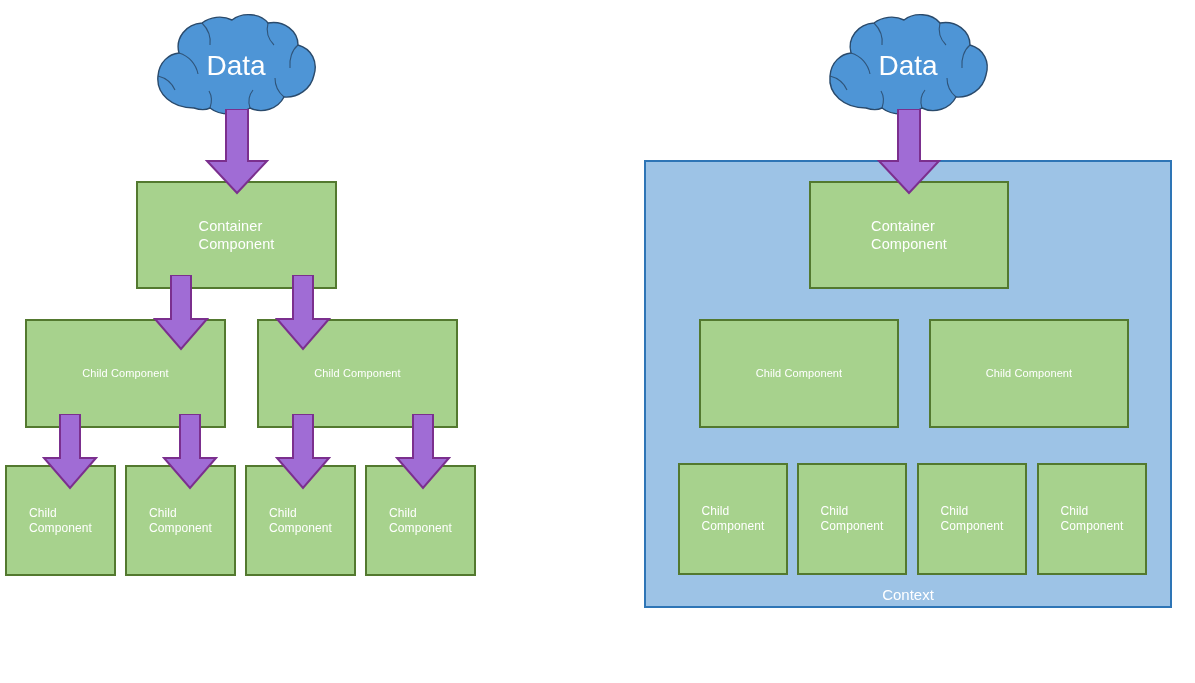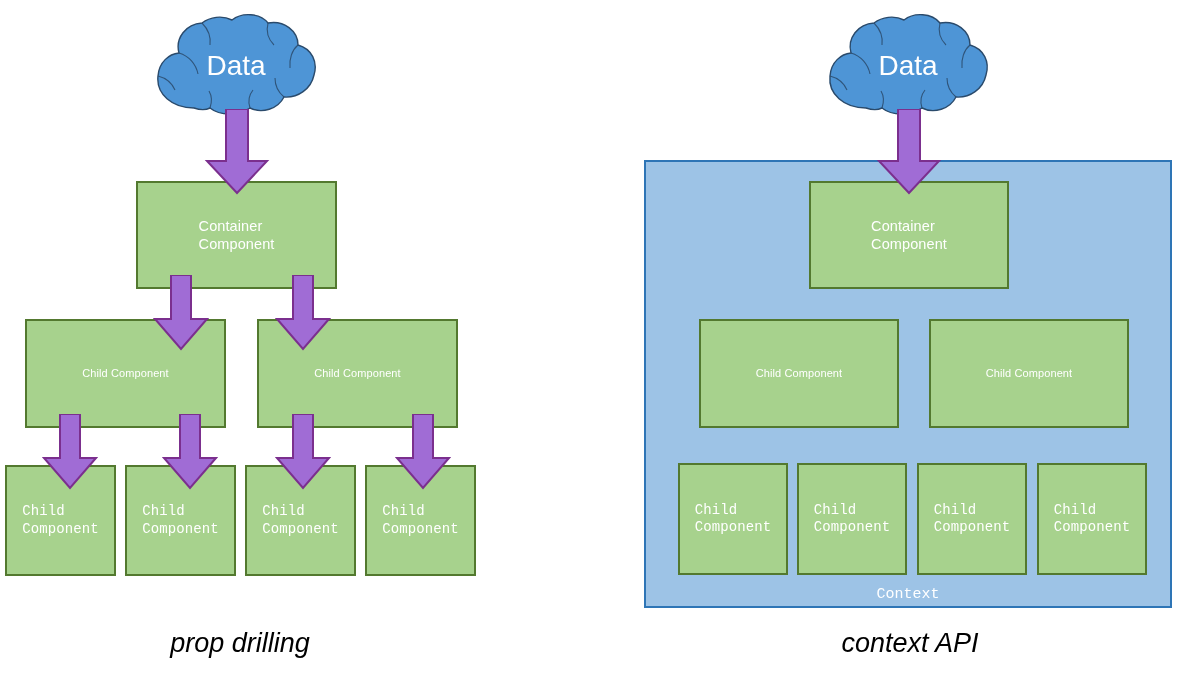--- a/index.html
+++ b/index.html
@@ -22,21 +22,21 @@
     display:flex;
     align-items:center;
     justify-content:center;
     line-height:1.25;
     letter-spacing:.1px;
     z-index:3;
   }
   .box .lbl{display:block;padding:0 4px;}
   .box.lvl1{font-size:14.5px;}
   .box.lvl2{font-size:11px;}
-  .box.lvl3{font-size:14px;font-family:Liberation Mono, monospace;}
+  .box.lvl3{font-size:12px;}
 
   
   .context-box{
     position:absolute;
     background:#9dc3e6;
     border:2px solid #2e75b6;
     box-sizing:border-box;
     z-index:1;
   }
   .context-label{
@@ -73,21 +73,21 @@
     text-align:center;
     white-space:nowrap;
   }
 </style>
 </head>
 <body>
 
 <div id="canvas">
 
   <div class="context-box" style="left:644px;top:160px;width:528px;height:448px;"></div>
-  <div class="context-label" style="left:644px;top:586px;width:528px;font-family:Liberation Mono, monospace;">Context</div>
+  <div class="context-label" style="left:644px;top:586px;width:528px;">Context</div>
 
   <div class="cloud" style="left:150px;top:12px;width:172px;height:112px;">
     <svg width="172" height="112" viewBox="0 0 172 112" aria-hidden="true">
       <g fill="#4e95d6" stroke="#2a4a6b" stroke-width="1.4">
         <path d="M44,96 C22,96 6,82 8,64 C9,50 19,42 29,41 C25,26 36,12 52,11
                  C60,5 72,3 82,8 C92,0 110,1 118,11 C134,8 148,19 148,33
                  C162,37 168,50 164,63 C161,77 148,86 134,85
                  C128,97 112,102 100,96 C88,104 70,104 60,96
                  C56,98 50,98 44,96 Z"></path>
       </g>
@@ -175,21 +175,20 @@
       <span>Component</span>
     </span>
   </div>
   <div class="box lvl3" style="left:365px;top:465px;width:111px;height:111px;">
     <span class="lbl">
       <span>Child</span><br>
       <span>Component</span>
     </span>
   </div>
 
-  <div class="caption" style="left:0px;top:628px;width:480px;">prop drilling</div>
 
   <div class="cloud" style="left:822px;top:12px;width:172px;height:112px;">
     <svg width="172" height="112" viewBox="0 0 172 112" aria-hidden="true">
       <g fill="#4e95d6" stroke="#2a4a6b" stroke-width="1.4">
         <path d="M44,96 C22,96 6,82 8,64 C9,50 19,42 29,41 C25,26 36,12 52,11
                  C60,5 72,3 82,8 C92,0 110,1 118,11 C134,8 148,19 148,33
                  C162,37 168,50 164,63 C161,77 148,86 134,85
                  C128,97 112,102 100,96 C88,104 70,104 60,96
                  C56,98 50,98 44,96 Z"></path>
       </g>
@@ -245,15 +244,14 @@
       <span>Component</span>
     </span>
   </div>
   <div class="box lvl3" style="left:1037px;top:463px;width:110px;height:112px;">
     <span class="lbl">
       <span>Child</span><br>
       <span>Component</span>
     </span>
   </div>
 
-  <div class="caption" style="left:675px;top:628px;width:470px;">context API</div>
 
 </div>
 
 </body></html>

